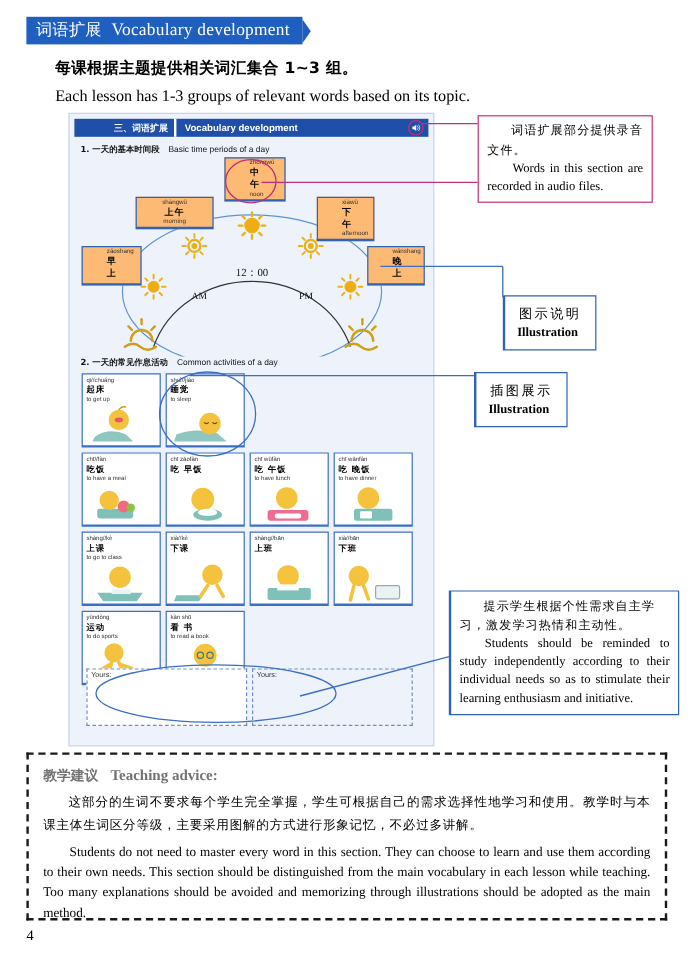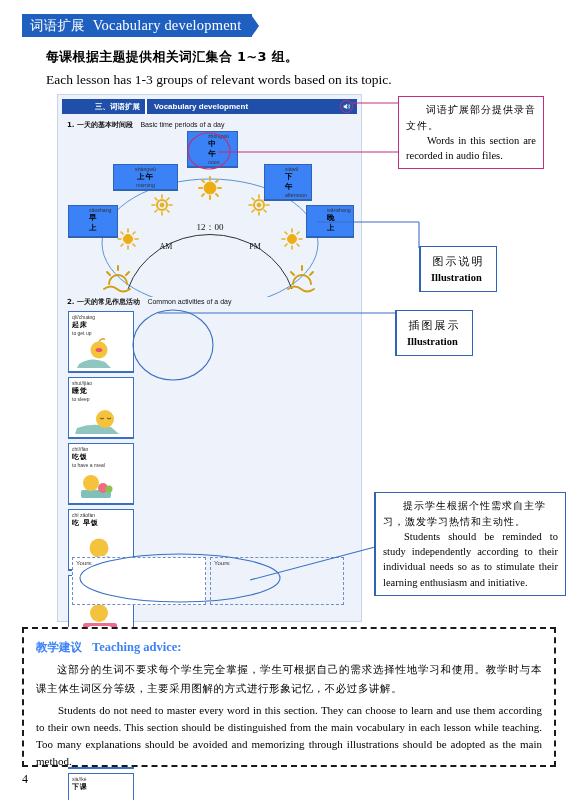--- a/index.html
+++ b/index.html
@@ -69,34 +69,34 @@
   }
 
   .sec-title {
     font-family:"DejaVu Sans", sans-serif; font-size:7px; font-weight:700;
     color:#111; margin:6px 0 0 9px;
   }
   .sec-title .en { font-family:"Liberation Sans", sans-serif; font-weight:400; font-size:7px; margin-left:5px; }
 
   
   .wbox {
-    position:absolute; background:#3b82f6; border:1px solid #2f63b5;
+    position:absolute; background:#fdba74; border:1px solid #2f63b5;
     border-bottom-width:2px;
     text-align:center; padding:1px 20px;
     font-family:"DejaVu Sans", sans-serif;
   }
   .wbox .py { font-size:5.2px; color:#333; font-family:"Liberation Sans", sans-serif;}
   .wbox .hz { font-size:7.5px; font-weight:700; color:#000; letter-spacing:1px; }
   .wbox .en { font-size:5.2px; color:#333; font-family:"Liberation Sans", sans-serif;}
 
   .daydiag { position:absolute; left:8px; top:52px; width:289px; height:150px; }
 
   
   .cards { position:absolute; left:10px; top:216px; width:288px; }
-  .crow { display:flex; gap:4px; margin-bottom:4px;flex-direction:column; }
+  .crow { display:flex; gap:4px; margin-bottom:4px; }
   .card {
     width:66px; height:62px; background:#fff;
     border:1px solid #3a6fc4; border-bottom-width:2px;
     padding:2px 3px; position:relative; overflow:hidden;
   }
   .card .py { font-family:"Liberation Sans", sans-serif; font-size:5px; color:#333; }
   .card .hz { font-family:"DejaVu Sans", sans-serif; font-size:7px; font-weight:700; color:#000; letter-spacing:.8px; }
   .card .en { font-family:"Liberation Sans", sans-serif; font-size:5px; color:#333; }
   .card .art { position:absolute; left:0; right:0; bottom:1px; height:34px; }
 
@@ -134,21 +134,21 @@
 
   
   svg.overlay { position:absolute; left:0; top:0; width:579px; height:800px; pointer-events:none; }
 
   
   .advice {
     position:absolute; left:22px; top:627px; width:534px; height:140px;
     border:2px dashed #1a1a1a; background:#fff; padding:8px 12px 6px 12px;
   }
   .advice .head {
-    color:#3b82f6; font-weight:700; margin-bottom:5px;
+    color:#737373; font-weight:700; margin-bottom:5px;
   }
   .advice .head .cn { font-family:"DejaVu Sans", sans-serif; font-size:11.5px; }
   .advice .head .en { font-family:"Liberation Serif", serif; font-size:12.5px; margin-left:6px; }
   .advice .p-cn {
     font-family:"DejaVu Sans", sans-serif; font-size:10.5px; color:#000;
     line-height:1.85; text-indent:2em; letter-spacing:.6px; text-align:justify;
   }
   .advice .p-en {
     font-family:"Liberation Serif", serif; font-size:11px; color:#000;
     line-height:1.55; text-indent:2em; text-align:justify; margin-top:3px;

